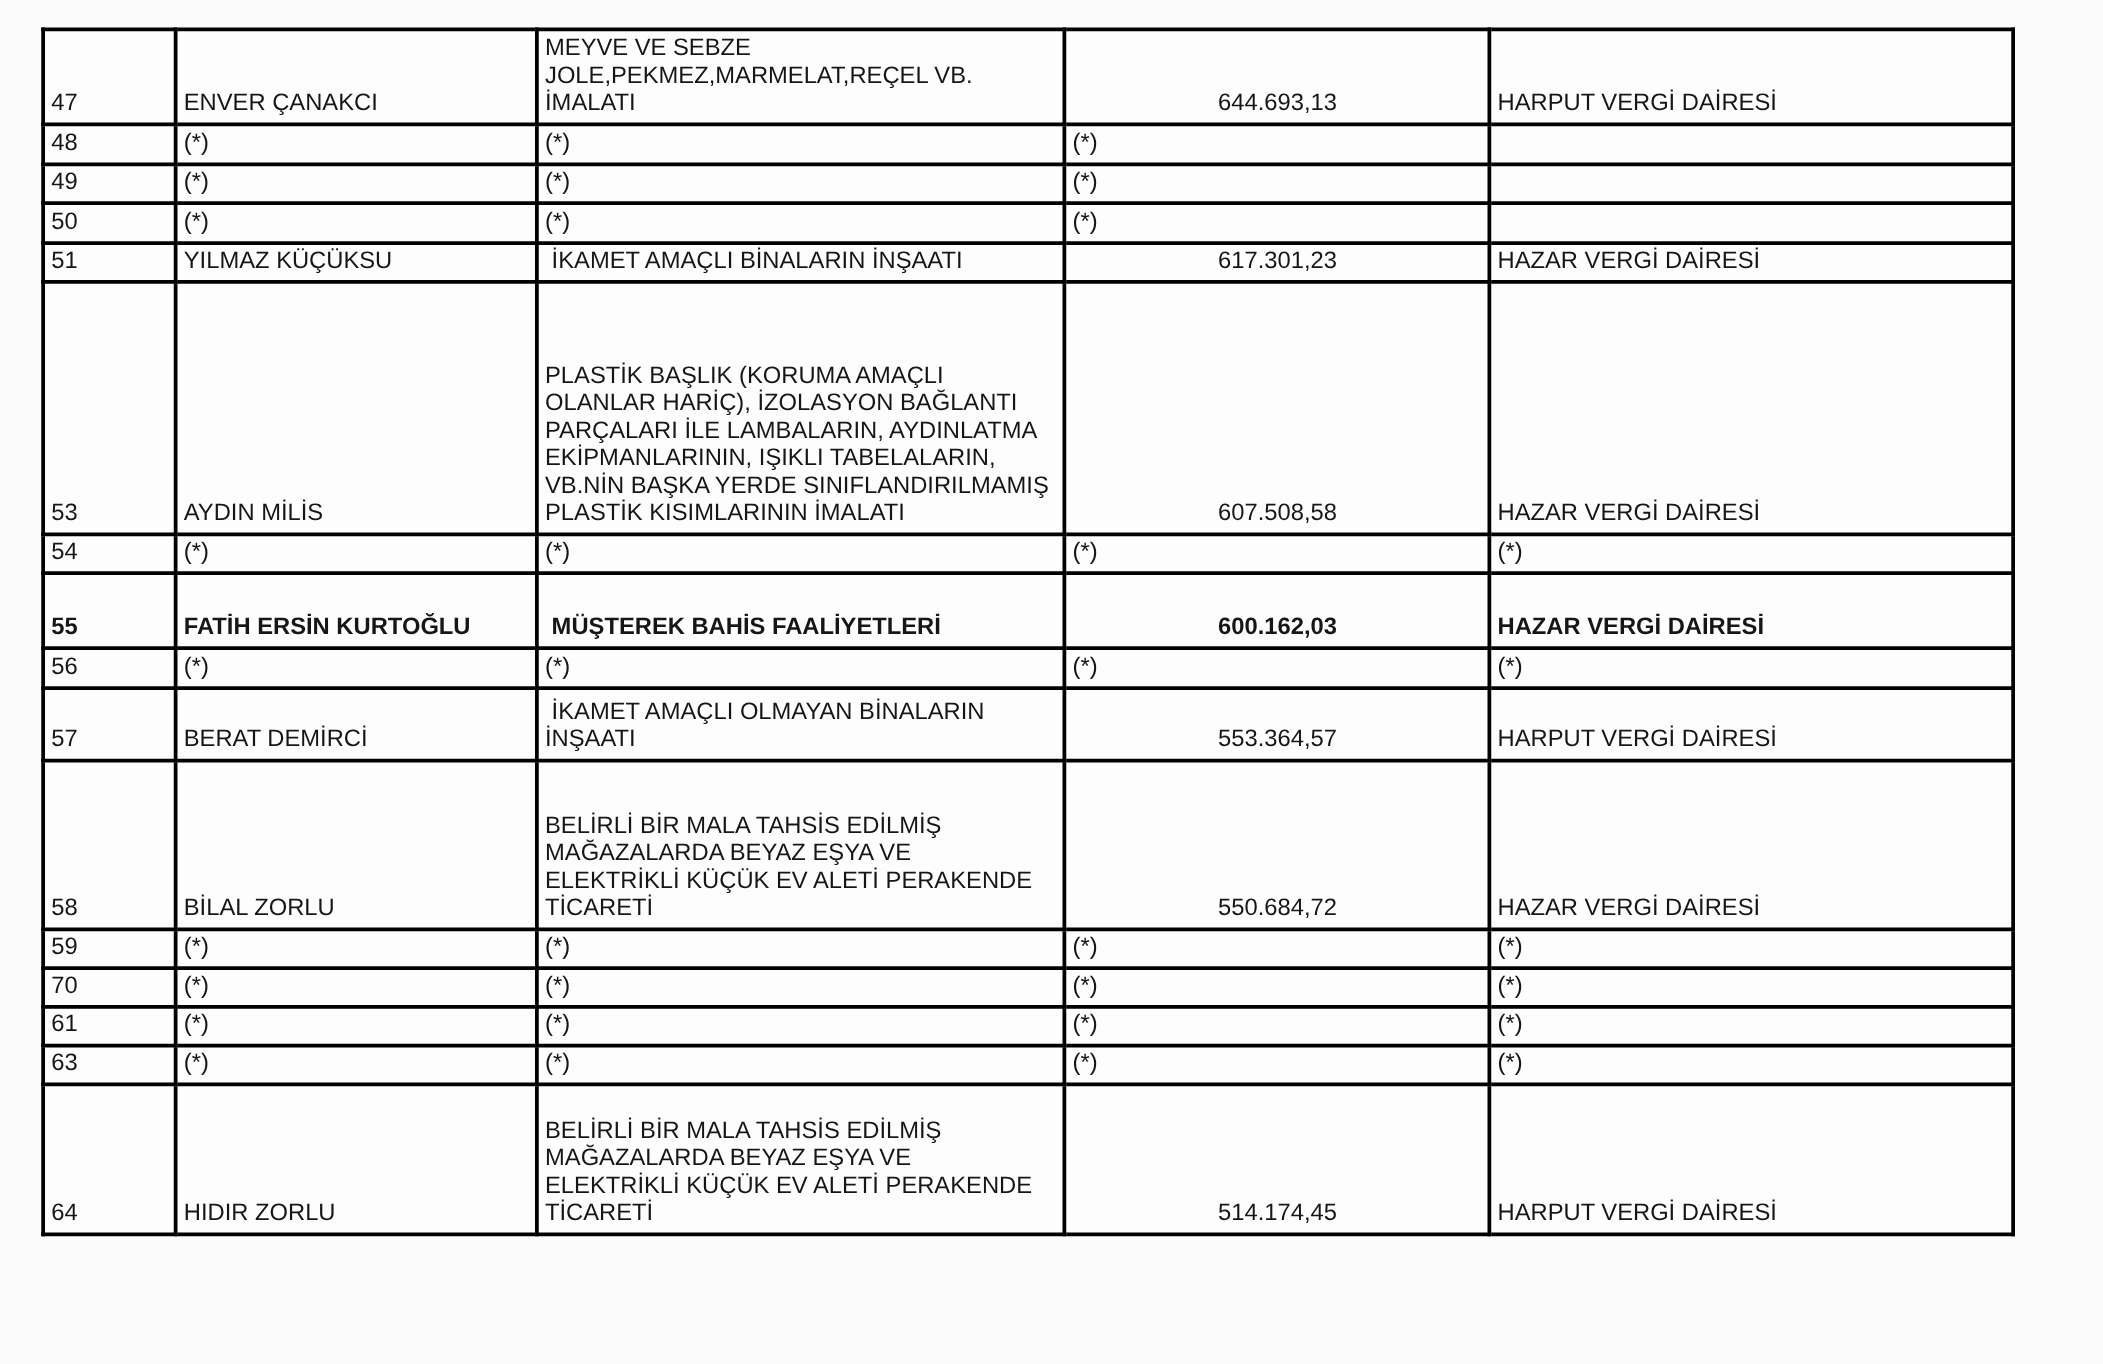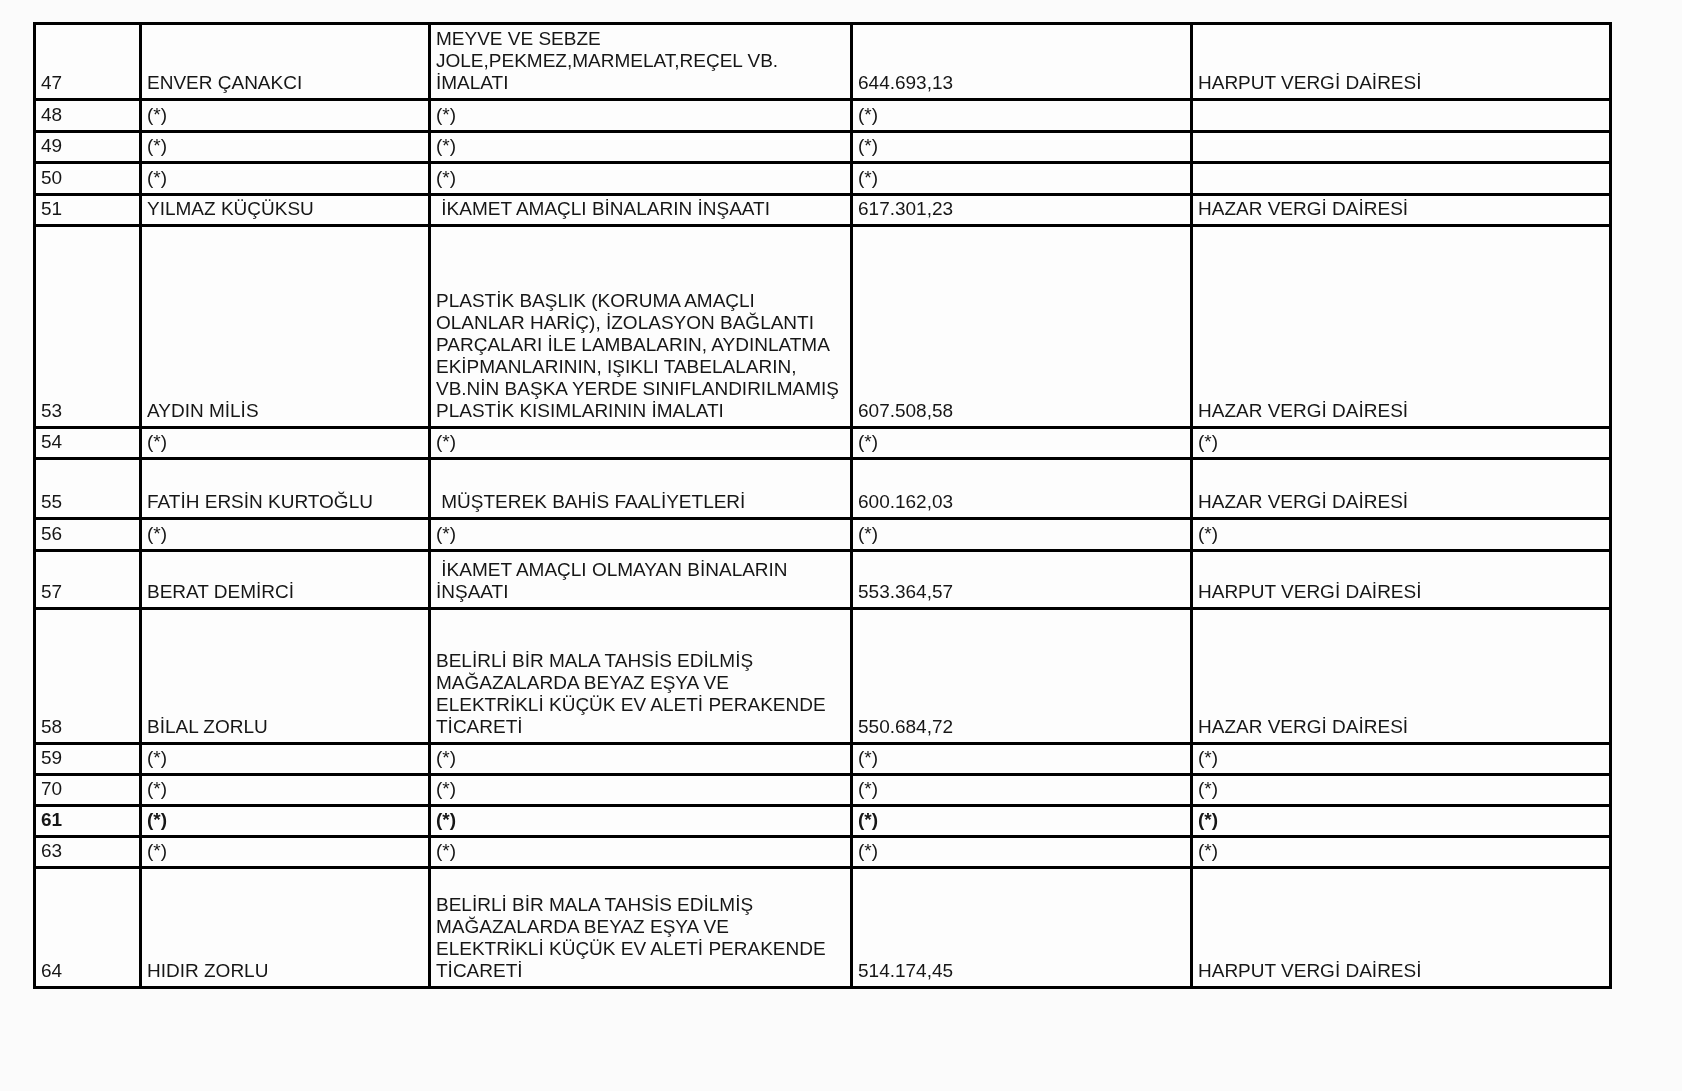--- a/index.html
+++ b/index.html
@@ -33,21 +33,21 @@
     vertical-align: bottom;
     font-size: 19px;
     line-height: 22px;
     color: #161616;
     padding: 2px 4px 4px 5px;
     overflow: hidden;
   }
   td.c-no   { }
   td.c-name { }
   td.c-act  { white-space: pre-wrap; padding-right: 2px; padding-left: 4px; }
-  td.c-amt  { text-align: left; padding-right: 5px; }
+  td.c-amt  { text-align: center; padding-right: 5px; }
   td.c-amt.redacted { text-align: left; }
   td.c-off  { }
 </style>
 </head>
 <body>
 
 <div class="page">
   <div class="table-wrap">
     <table class="debtors">
       <colgroup>
@@ -107,21 +107,21 @@
     <td class="c-amt">607.508,58</td>
     <td class="c-off">HAZAR VERGİ DAİRESİ</td>
   </tr>
           <tr style="height: 31px;">
     <td class="c-no">54</td>
     <td class="c-name">(*)</td>
     <td class="c-act">(*)</td>
     <td class="c-amt redacted">(*)</td>
     <td class="c-off">(*)</td>
   </tr>
-          <tr style="height: 60px;">
+          <tr style="height: 60px; font-weight: bold;">
     <td class="c-no">55</td>
     <td class="c-name">FATİH ERSİN KURTOĞLU</td>
     <td class="c-act"> MÜŞTEREK BAHİS FAALİYETLERİ</td>
     <td class="c-amt">600.162,03</td>
     <td class="c-off">HAZAR VERGİ DAİRESİ</td>
   </tr>
           <tr style="height: 32px;">
     <td class="c-no">56</td>
     <td class="c-name">(*)</td>
     <td class="c-act">(*)</td>
@@ -153,21 +153,21 @@
     <td class="c-amt redacted">(*)</td>
     <td class="c-off">(*)</td>
   </tr>
           <tr style="height: 31px;">
     <td class="c-no">70</td>
     <td class="c-name">(*)</td>
     <td class="c-act">(*)</td>
     <td class="c-amt redacted">(*)</td>
     <td class="c-off">(*)</td>
   </tr>
-          <tr style="height: 30px; font-weight: bold;">
+          <tr style="height: 30px;">
     <td class="c-no">61</td>
     <td class="c-name">(*)</td>
     <td class="c-act">(*)</td>
     <td class="c-amt redacted">(*)</td>
     <td class="c-off">(*)</td>
   </tr>
           <tr style="height: 30px;">
     <td class="c-no">63</td>
     <td class="c-name">(*)</td>
     <td class="c-act">(*)</td>

